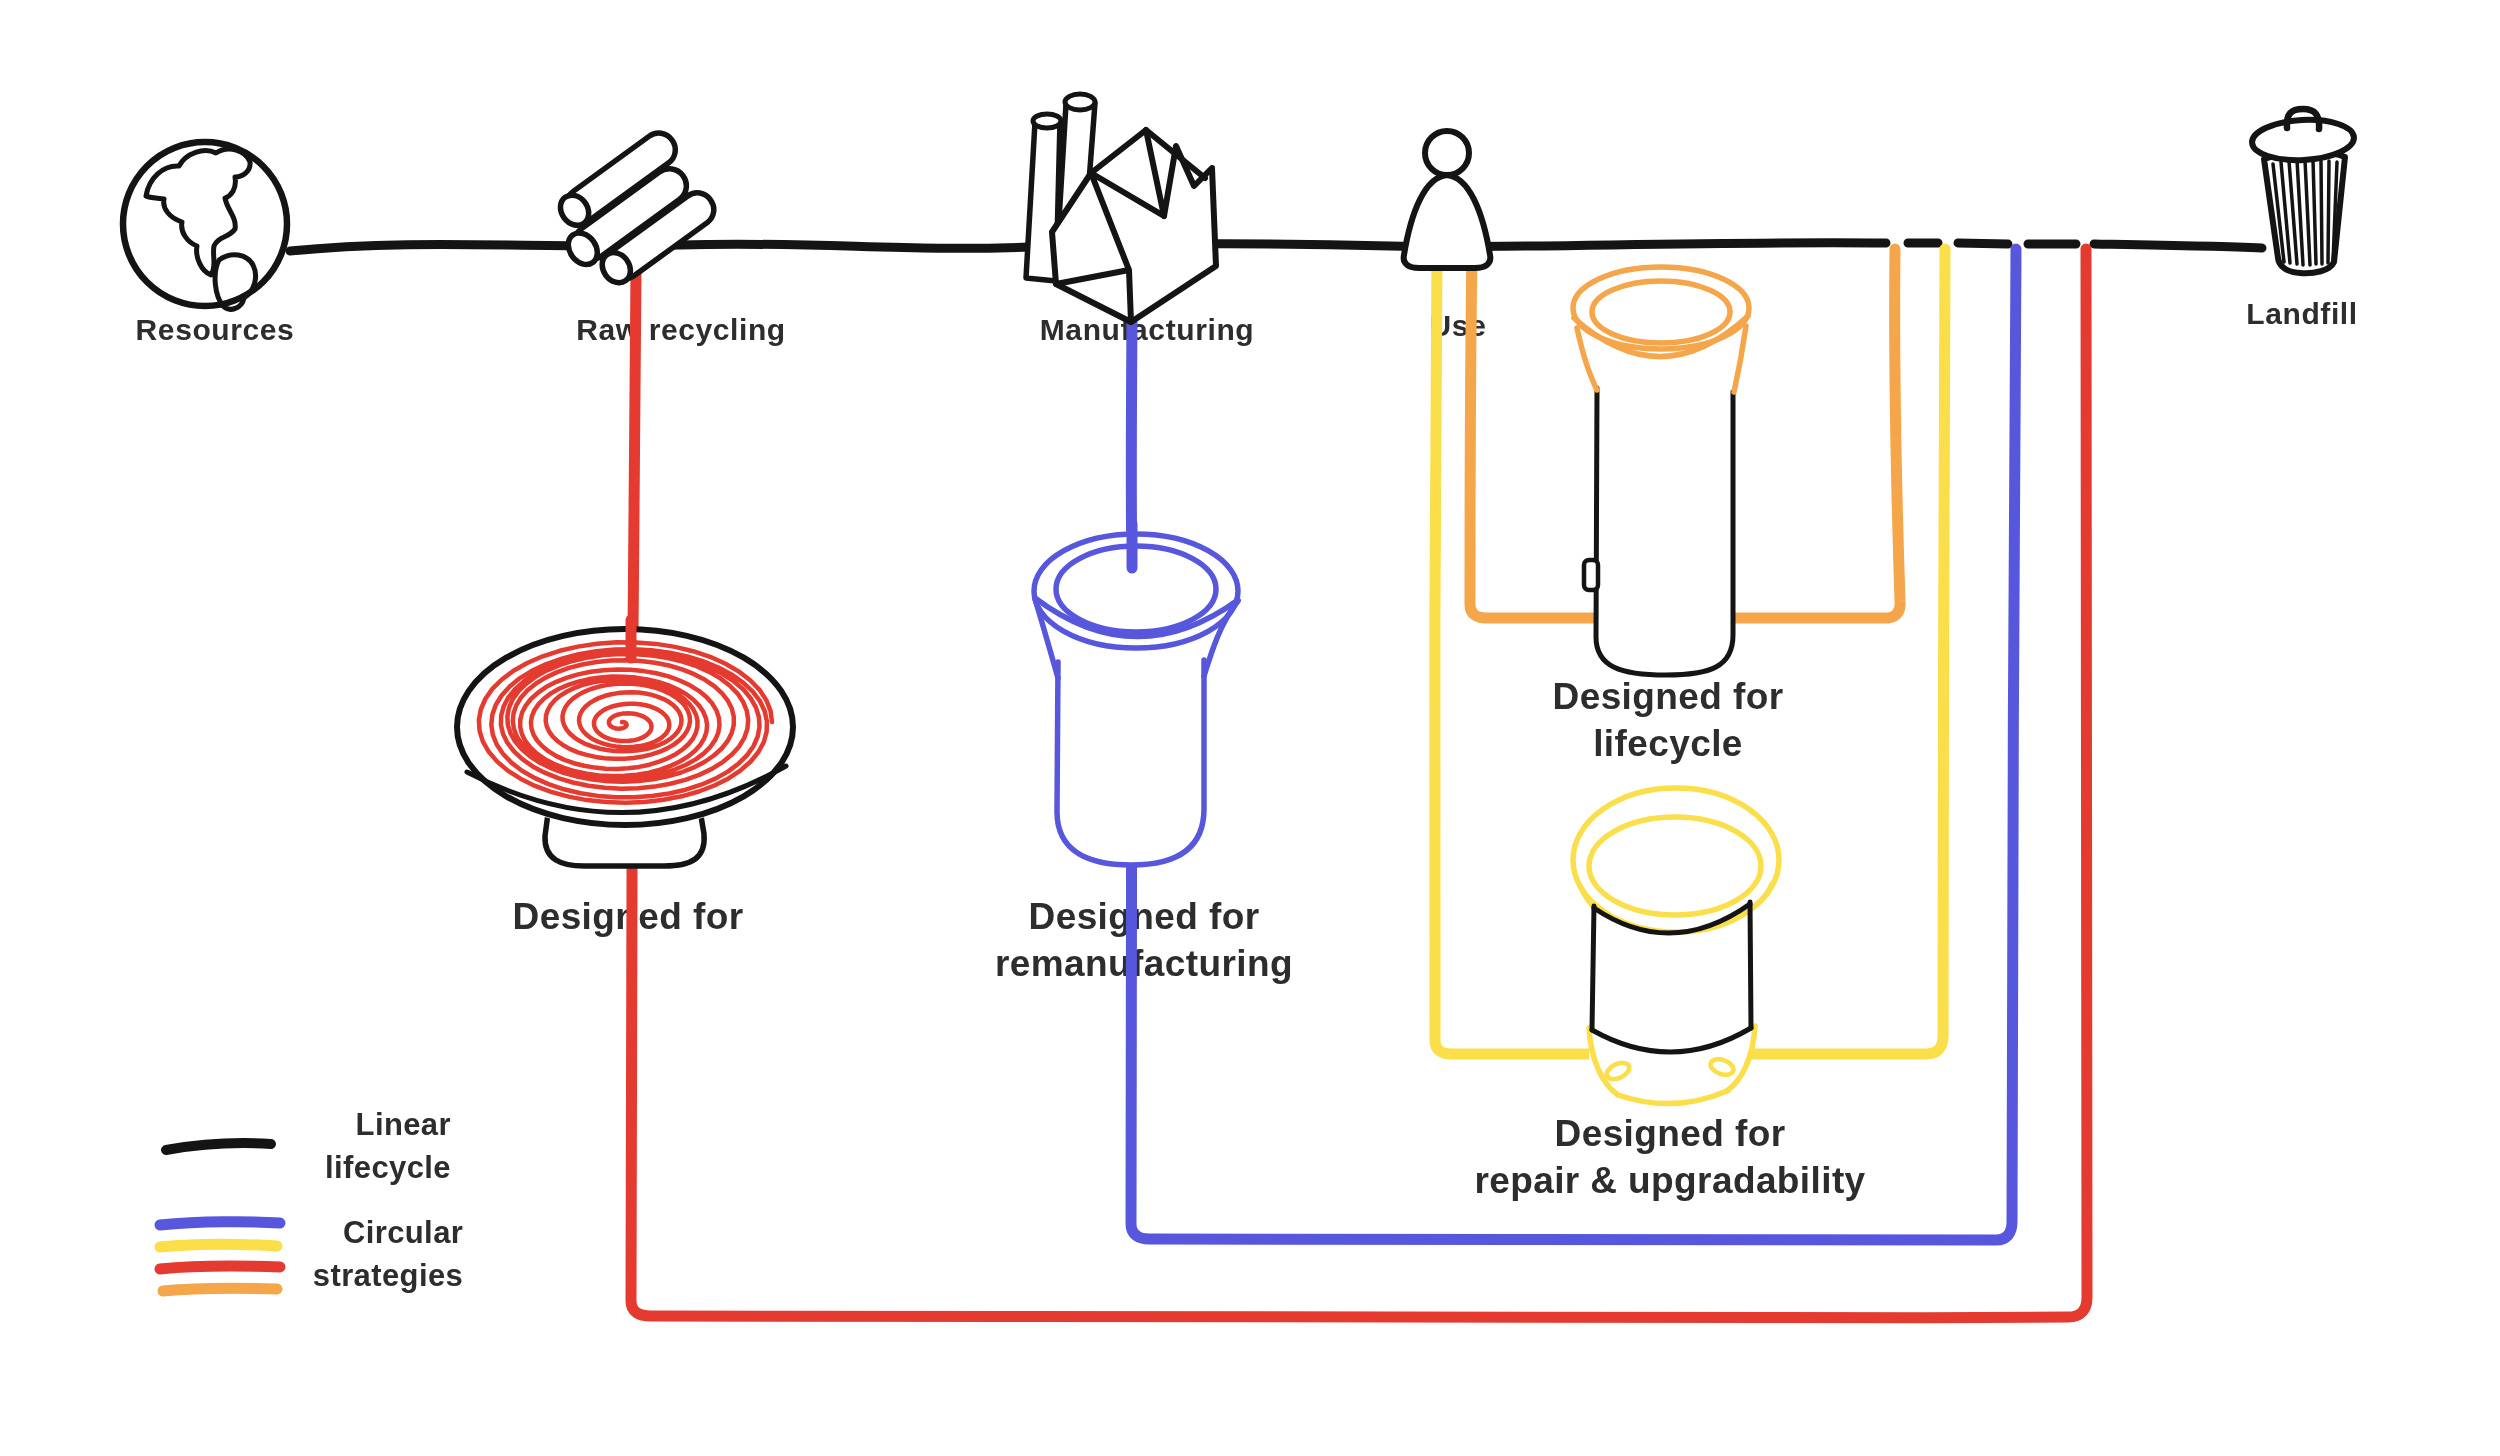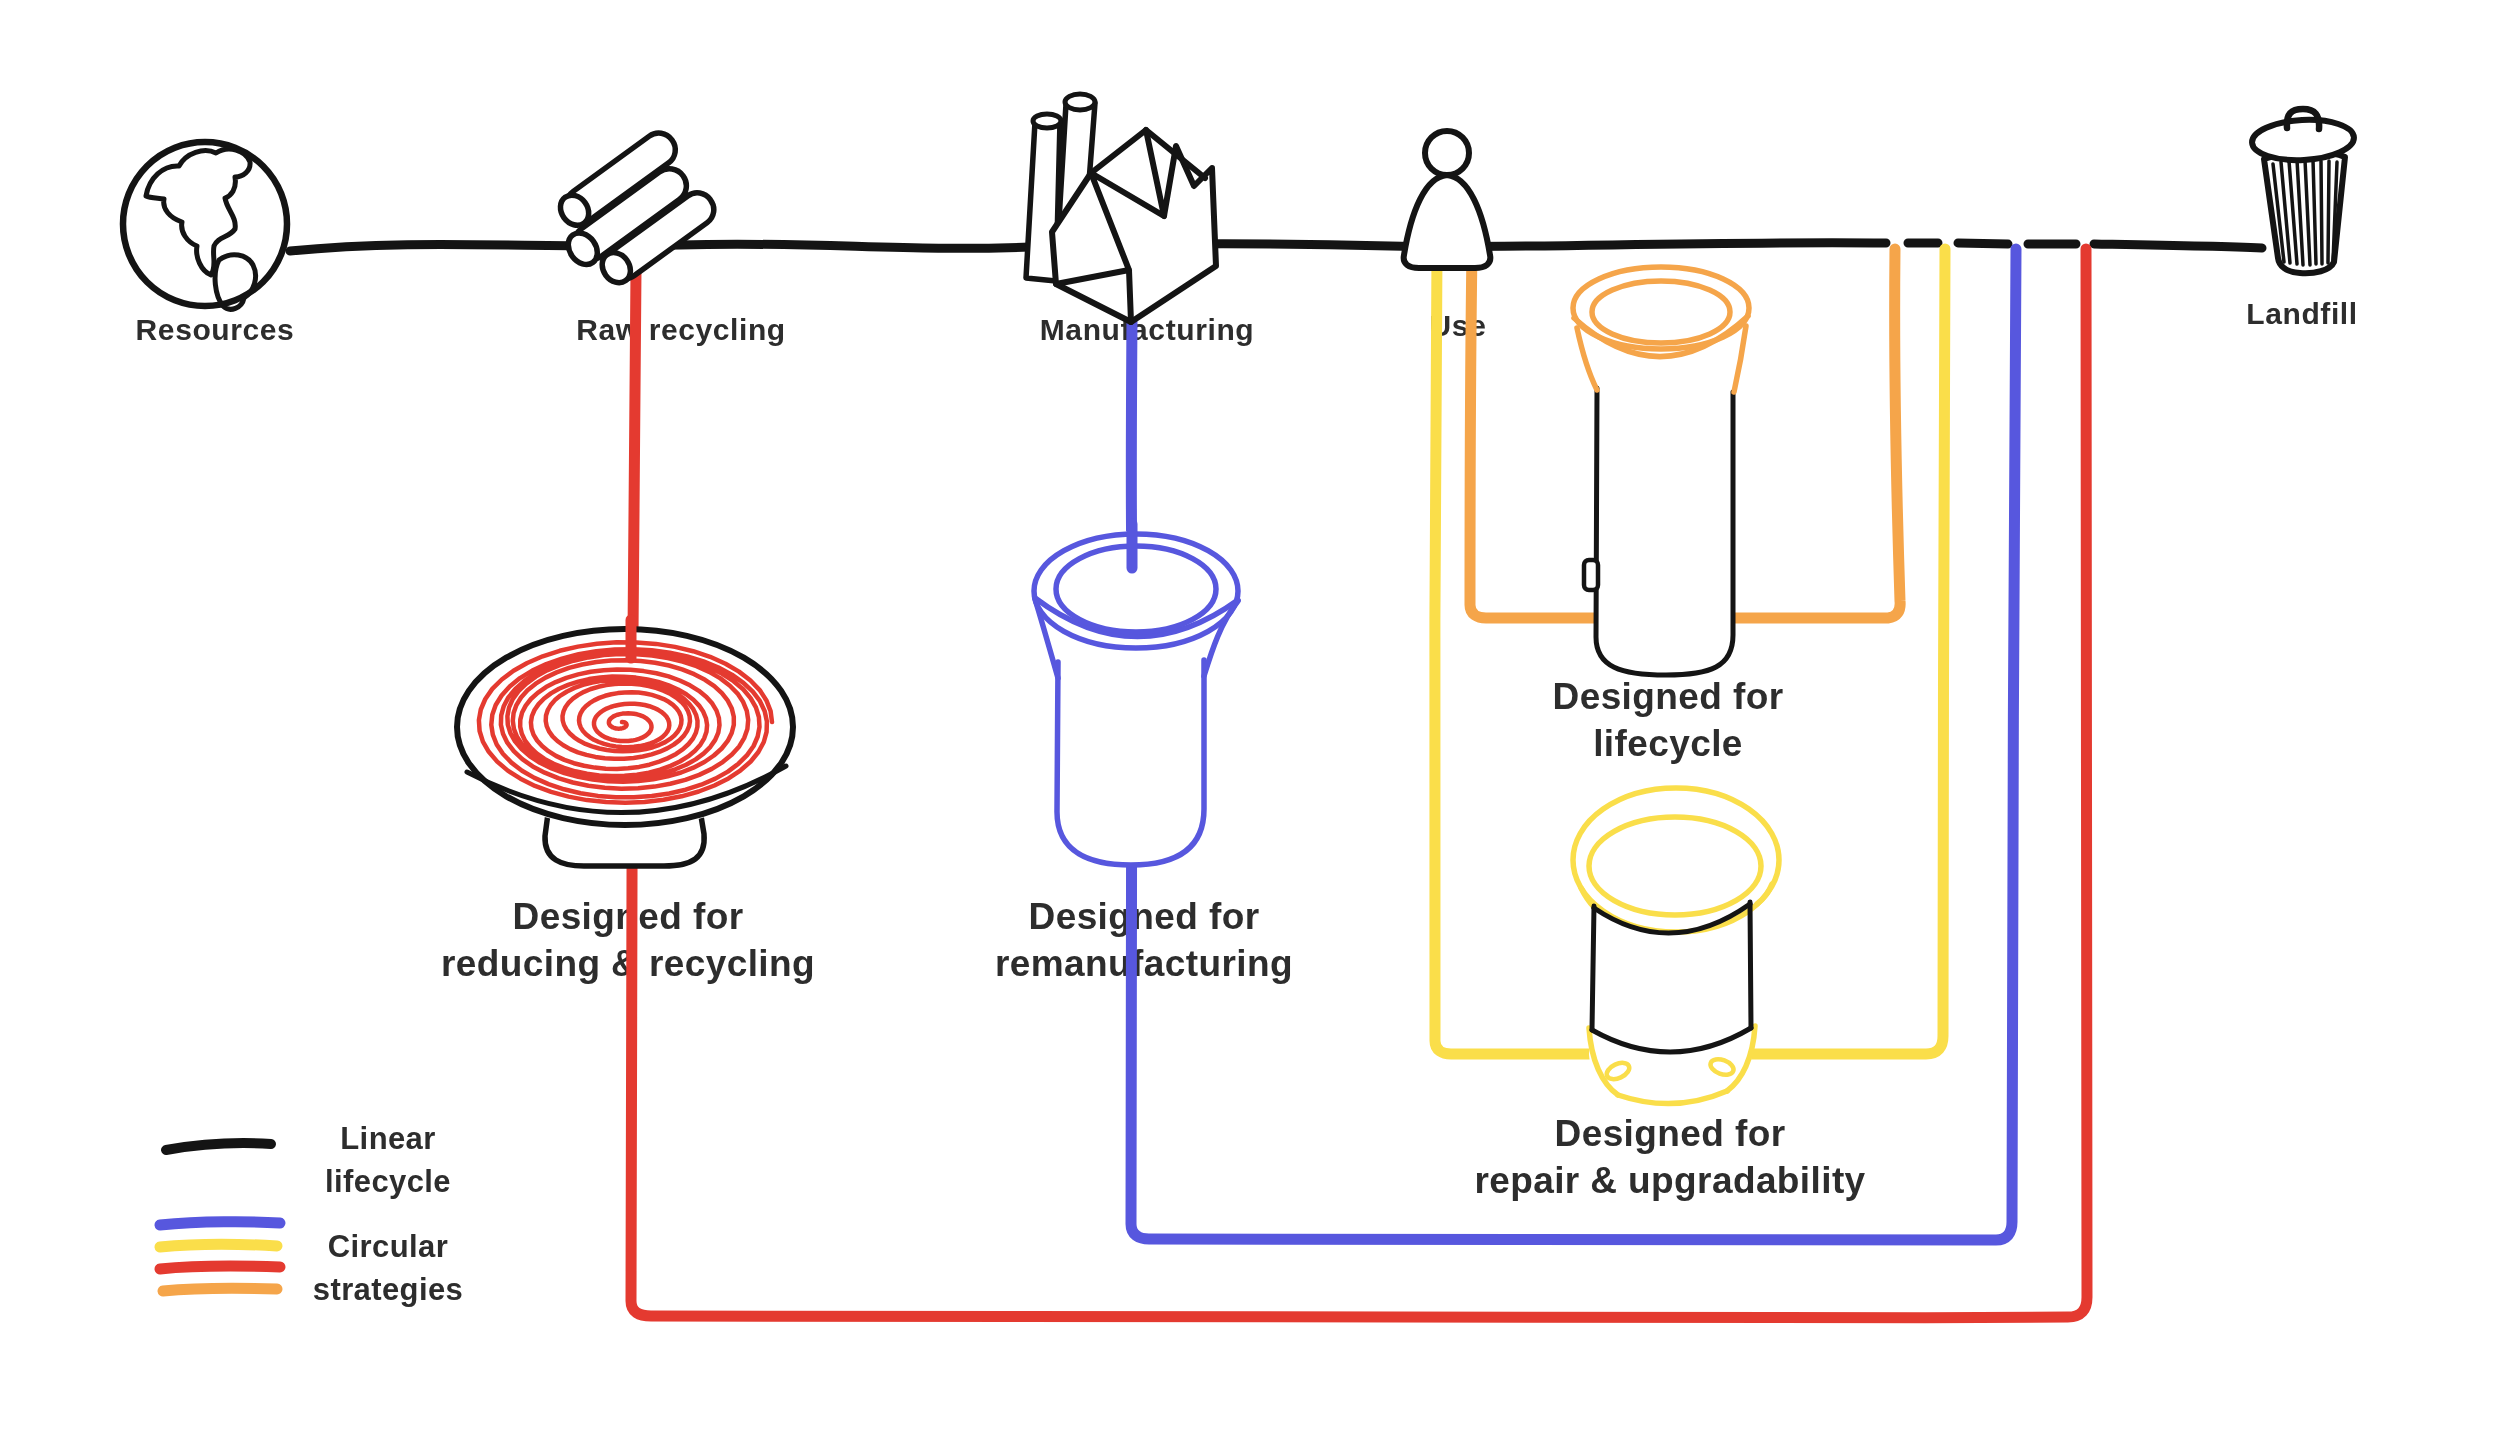--- a/index.html
+++ b/index.html
@@ -5,38 +5,37 @@
   html,body{margin:0;padding:0;background:#ffffff;}
   body{width:2500px;height:1456px;position:relative;overflow:hidden;
        font-family:"Liberation Sans", sans-serif;}
   .layer{position:absolute;left:0;top:0;width:2500px;height:1456px;}
   #text-layer{z-index:1;}
   #draw-layer{z-index:2;pointer-events:none;}
   .station-label{position:absolute;transform:translateX(-50%);white-space:nowrap;
        font-size:30px;font-weight:700;color:#2d2d2d;letter-spacing:.6px;line-height:44px;}
   .strategy-label{position:absolute;transform:translateX(-50%);text-align:center;white-space:nowrap;
        font-size:37px;font-weight:700;color:#2d2d2d;letter-spacing:.4px;line-height:47px;}
-  .legend-label{position:absolute;transform:translateX(-50%);text-align:center;white-space:nowrap;
-       font-size:31px;font-weight:700;color:#2d2d2d;letter-spacing:.4px;line-height:43px;margin-top:14px;}
+  .legend-label{position:absolute;transform:translateX(-50%);text-align:right;white-space:nowrap;
+       font-size:31px;font-weight:700;color:#2d2d2d;letter-spacing:.4px;line-height:43px;}
   .lbl-line{display:block;}
 </style>
 </head>
 <body>
 
 <div id="text-layer" class="layer">
 
   <div class="station-label" style="left:215px;top:308px">Resources</div>
   <div class="station-label" style="left:681px;top:308px">Raw recycling</div>
   <div class="station-label" style="left:1147px;top:308px">Manufacturing</div>
   <div class="station-label" style="left:1458px;top:304px">Use</div>
   <div class="station-label" style="left:2302px;top:292px">Landfill</div>
 
   <div class="strategy-label" style="left:628px;top:893px">
     <span class="lbl-line">Designed for</span>
-    <span class="lbl-line">reducing &amp; recycling</span>
   </div>
   <div class="strategy-label" style="left:1144px;top:893px">
     <span class="lbl-line">Designed for</span>
     <span class="lbl-line">remanufacturing</span>
   </div>
   <div class="strategy-label" style="left:1668px;top:673px">
     <span class="lbl-line">Designed for</span>
     <span class="lbl-line">lifecycle</span>
   </div>
   <div class="strategy-label" style="left:1670px;top:1110px">

